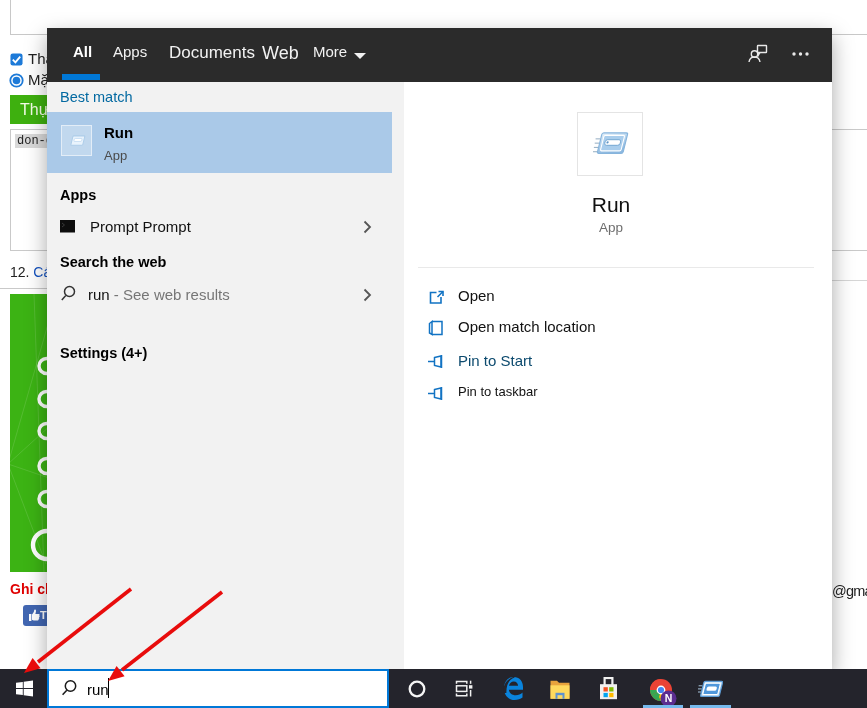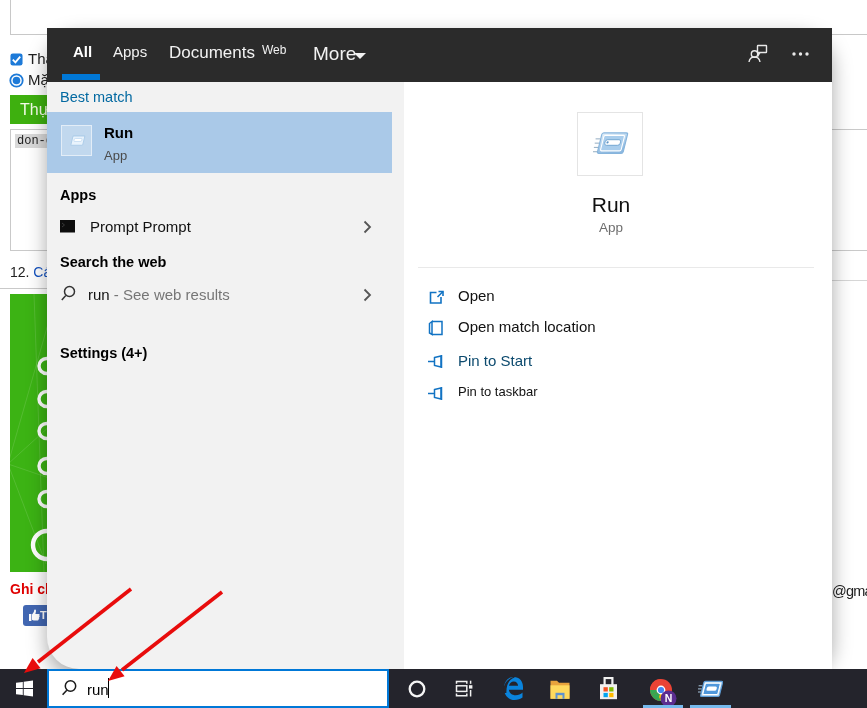--- a/index.html
+++ b/index.html
@@ -61,31 +61,31 @@
 
   <div class="abs" style="left:23px;top:605px;width:50px;height:21px;background:#4267b2;border-radius:3px;">
     <svg class="abs" style="left:5px;top:3px;" width="13" height="14" viewBox="0 0 13 14">
       <path d="M1 6 h2.4 v7 H1 z M4 6.5 c1.2-1 2-2.4 2.2-4.4 c0.1-1 1.8-0.8 1.8 0.6 c0 1.2-0.4 2.6-0.7 3.3 h3.6 c0.8 0 1.1 1.2 0.3 1.6 c0.7 0.4 0.6 1.5-0.2 1.8 c0.5 0.5 0.3 1.4-0.4 1.6 c0.3 0.7-0.1 1.5-0.9 1.5 H6.5 c-1.1 0-2-0.5-2.5-0.8 z" fill="#fff"></path>
     </svg>
     <span class="abs" style="left:17px;top:4px;color:#fff;font-size:11px;font-weight:bold;">Thí</span>
   </div>
 
   <div class="abs" style="left:832px;top:583px;font-size:14.5px;letter-spacing:-0.8px;color:#222;">@gmail</div>
 
-  <div class="abs" id="flyout" style="left:47px;top:28px;width:785px;height:641px;background:#f2f2f2;box-shadow:0 8px 20px rgba(0,0,0,0.35);border-radius:32px;">
+  <div class="abs" id="flyout" style="left:47px;top:28px;width:785px;height:641px;background:#f2f2f2;box-shadow:0 8px 20px rgba(0,0,0,0.35);">
 
     <div class="abs" style="left:357px;top:54px;width:428px;height:587px;background:#ffffff;"></div>
 
     <div class="abs" style="left:0;top:0;width:785px;height:54px;background:#2b2b2b;">
       <div class="abs" style="left:26px;top:15px;font-size:15px;font-weight:bold;color:#ffffff;">All</div>
       <div class="abs" style="left:15px;top:46px;width:38px;height:6px;background:#0078d7;"></div>
       <div class="abs" style="left:66px;top:15px;font-size:15px;color:#f2f2f2;">Apps</div>
       <div class="abs" style="left:122px;top:15px;font-size:17px;color:#f2f2f2;">Documents</div>
-      <div class="abs" style="left:215px;top:15px;font-size:12px;color:#f2f2f2;">Web</div>
-      <div class="abs" style="left:266px;top:15px;font-size:19px;color:#f2f2f2;">More</div>
+      <div class="abs" style="left:215px;top:15px;font-size:18px;color:#f2f2f2;">Web</div>
+      <div class="abs" style="left:266px;top:15px;font-size:15px;color:#f2f2f2;">More</div>
       <svg class="abs" style="left:306px;top:24px;" width="14" height="8" viewBox="0 0 14 8">
         <path d="M1 1 L7 7 L13 1 Z" fill="#f2f2f2"></path>
       </svg>
 
       <svg class="abs" style="left:700px;top:15px;" width="22" height="22" viewBox="0 0 22 22">
         <g stroke="#e8e8e8" stroke-width="1.4" fill="none">
           <circle cx="7.5" cy="11" r="3.2"></circle>
           <path d="M2 19 c0.5-3.4 2.6-5 5.5-5 c2.9 0 5 1.6 5.5 5"></path>
           <rect x="10.5" y="2.5" width="9" height="7" rx="0.5"></rect>
           <path d="M13 9.5 L11.5 12 L11.5 9.5"></path>

